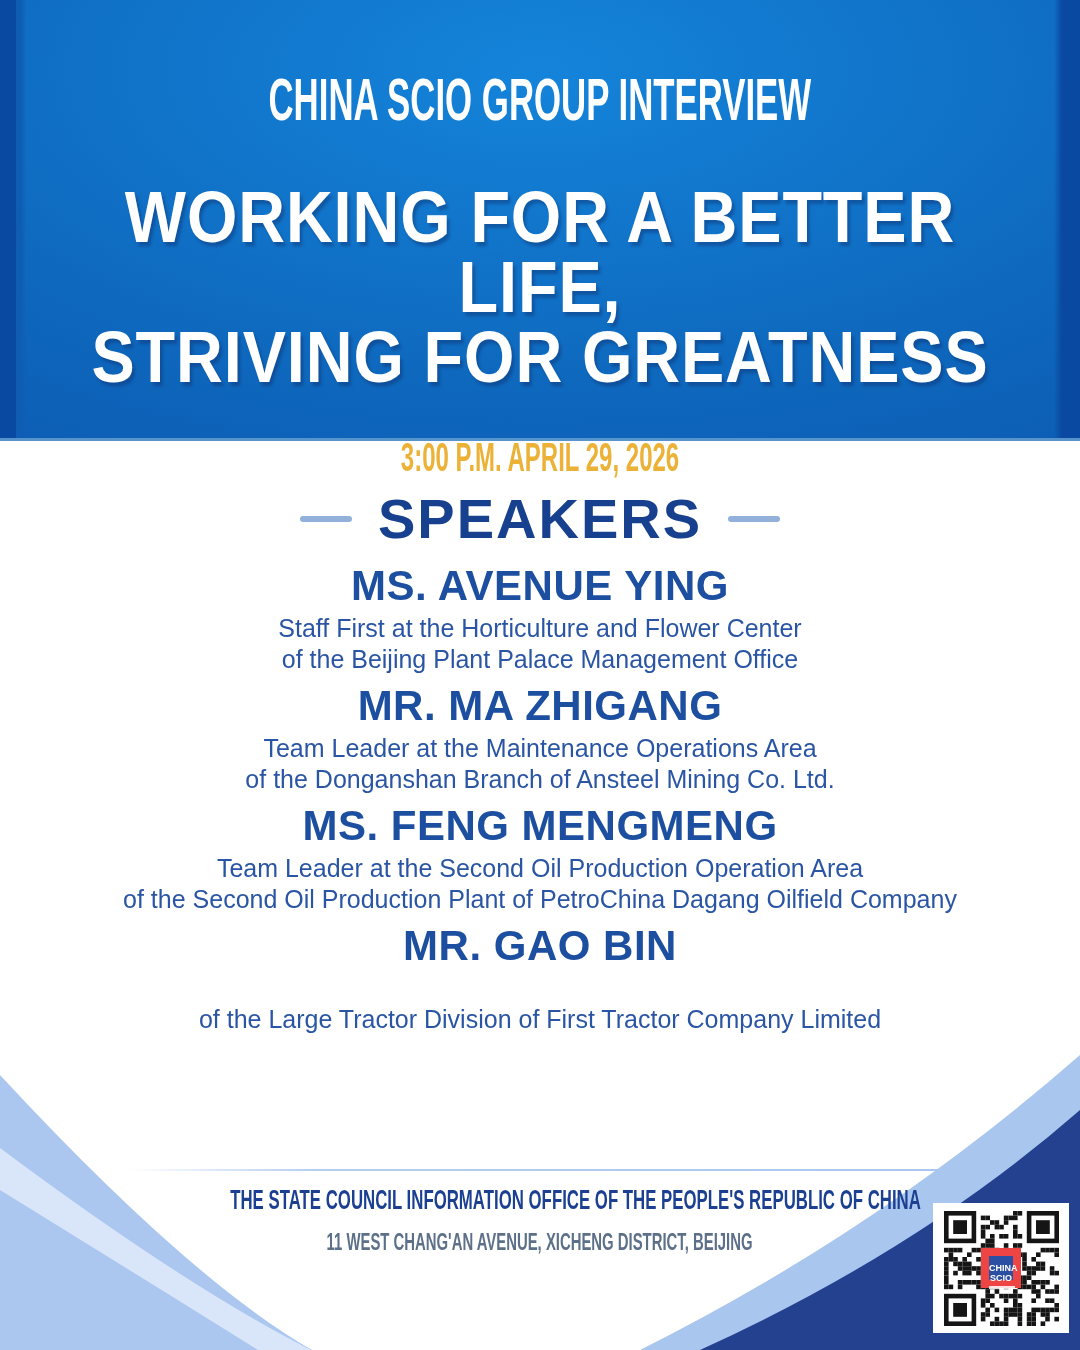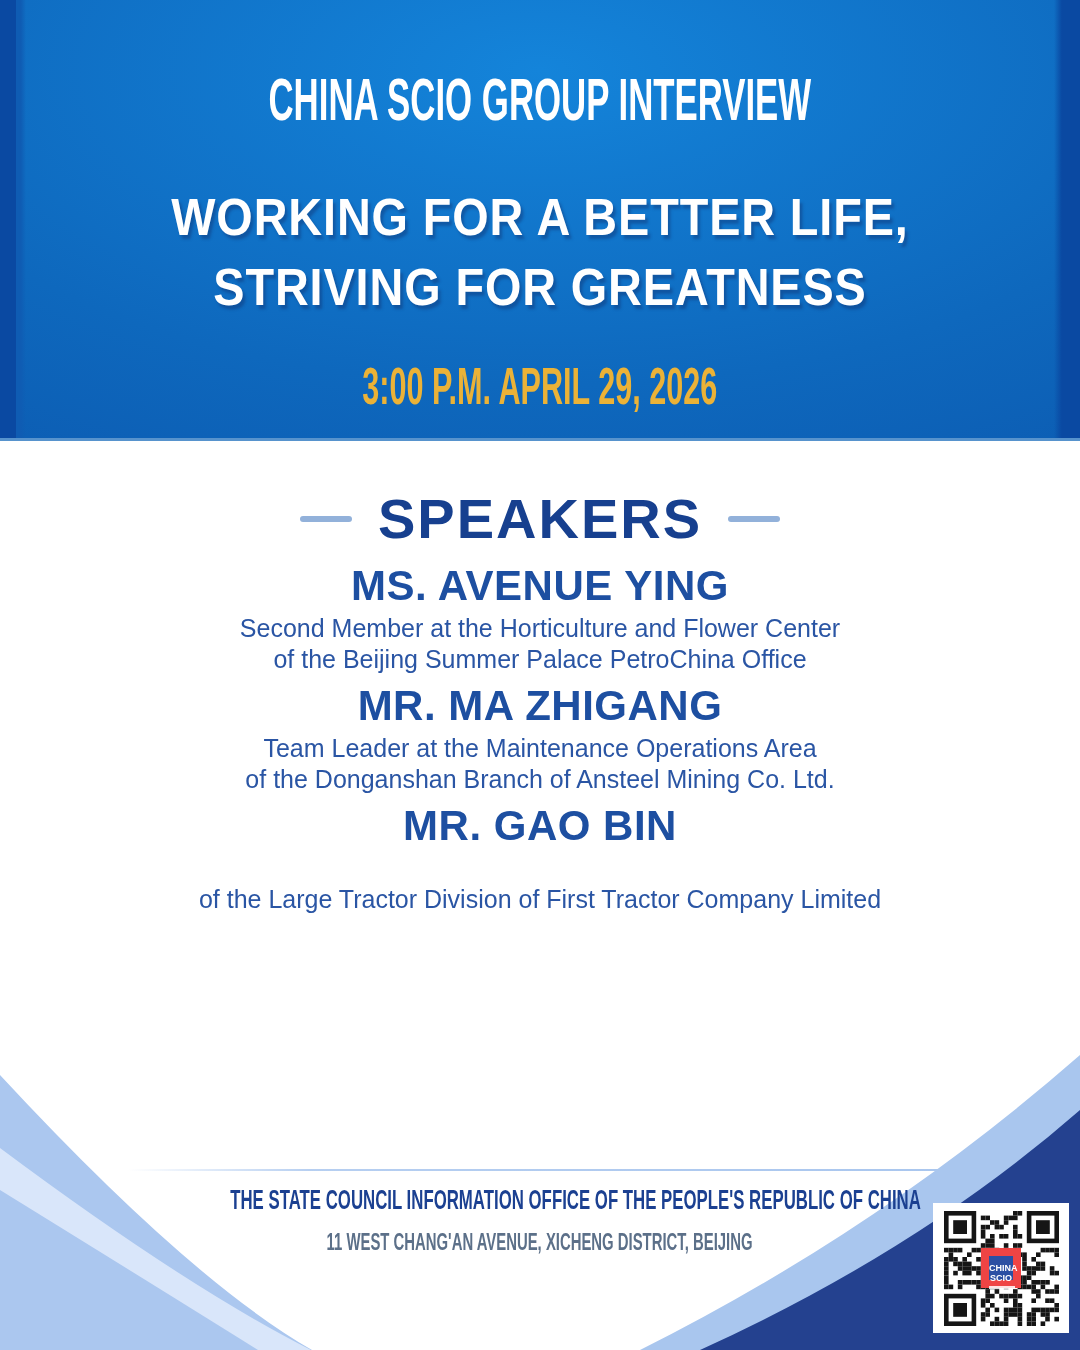--- a/index.html
+++ b/index.html
@@ -12,24 +12,24 @@
     position:relative;box-sizing:border-box;height:441px;text-align:center;
     background:radial-gradient(130% 150% at 50% 16%, #1484da 0%, #0e68bd 48%, #0a4fa7 100%);
     border-bottom:3px solid #5793cd;
   }
   .edge{position:absolute;top:0;bottom:0;width:26px;}
   .edge.left{left:0;background:linear-gradient(90deg,#0a49a2 0%,#0a49a2 62%,#0f5cb3 62%,#0f5cb3 80%,rgba(15,92,179,0) 100%);}
   .edge.right{right:0;background:linear-gradient(270deg,#0a49a2 0%,#0a49a2 70%,rgba(15,92,179,0) 100%);}
   .cond{display:inline-block;white-space:nowrap;transform-origin:50% 50%;}
   .kicker{padding-top:76px;color:#ffffff;font-weight:bold;font-size:60px;line-height:48px;}
   .kicker .cond{transform:scaleX(.58);}
-  .hero-title{margin-top:58px;color:#ffffff;font-weight:bold;font-size:52px;line-height:70px;letter-spacing:1px;
+  .hero-title{margin-top:58px;color:#ffffff;font-weight:bold;font-size:72px;line-height:70px;letter-spacing:1px;
     text-shadow:3px 4px 3px rgba(16,48,110,.42);}
   .hero-title .tline{transform:scaleX(.9);display:block;}
-  .datetime{margin-top:40px;color:#ebb237;font-weight:bold;font-size:51px;line-height:50px;}
+  .datetime{margin-top:40px;color:#ebb237;font-weight:bold;font-size:40px;line-height:50px;}
   .datetime .cond{transform:scaleX(.6);}
   
   .speakers{position:relative;z-index:2;text-align:center;}
   .heading-row{margin-top:50px;display:flex;align-items:center;justify-content:center;gap:26px;}
   .dash{width:52px;height:6px;border-radius:3px;background:#92b1da;}
   .speakers-heading{margin:0;font-size:56px;line-height:56px;font-weight:bold;letter-spacing:2px;color:#17408f;}
   .speaker{margin-top:8px;}
   .speaker:first-of-type{margin-top:16px;}
   .speaker-name{font-size:42px;line-height:46px;font-weight:bold;letter-spacing:.5px;color:#1d4fa1;}
   .speaker-role{margin-top:4px;font-size:25px;line-height:31px;color:#2a55a4;}
@@ -75,33 +75,40 @@
   <main class="speakers">
     <div class="heading-row">
       <span class="dash"></span>
       <h2 class="speakers-heading">SPEAKERS</h2>
       <span class="dash"></span>
     </div>
     <div>
   <div class="speaker">
     <div class="speaker-name">MS. AVENUE YING</div>
     <div class="speaker-role">
-      <span class="r1">Second Member at the Horticulture and Flower Center</span><br>
-      <span class="r2">of the Beijing Summer Palace PetroChina Office</span>
+      <span class="r1">Staff First at the Horticulture and Flower Center</span><br>
+      <span class="r2">of the Beijing Plant Palace Management Office</span>
     </div>
   </div>
 
   <div class="speaker">
     <div class="speaker-name">MR. MA ZHIGANG</div>
     <div class="speaker-role">
       <span class="r1">Team Leader at the Maintenance Operations Area</span><br>
       <span class="r2">of the Donganshan Branch of Ansteel Mining Co. Ltd.</span>
     </div>
   </div>
 
+  <div class="speaker">
+    <div class="speaker-name">MS. FENG MENGMENG</div>
+    <div class="speaker-role">
+      <span class="r1">Team Leader at the Second Oil Production Operation Area</span><br>
+      <span class="r2">of the Second Oil Production Plant of PetroChina Dagang Oilfield Company</span>
+    </div>
+  </div>
 
   <div class="speaker">
     <div class="speaker-name">MR. GAO BIN</div>
     <div class="speaker-role">
       <br>
       <span class="r2">of the Large Tractor Division of First Tractor Company Limited</span>
     </div>
   </div>
 
 </div>

